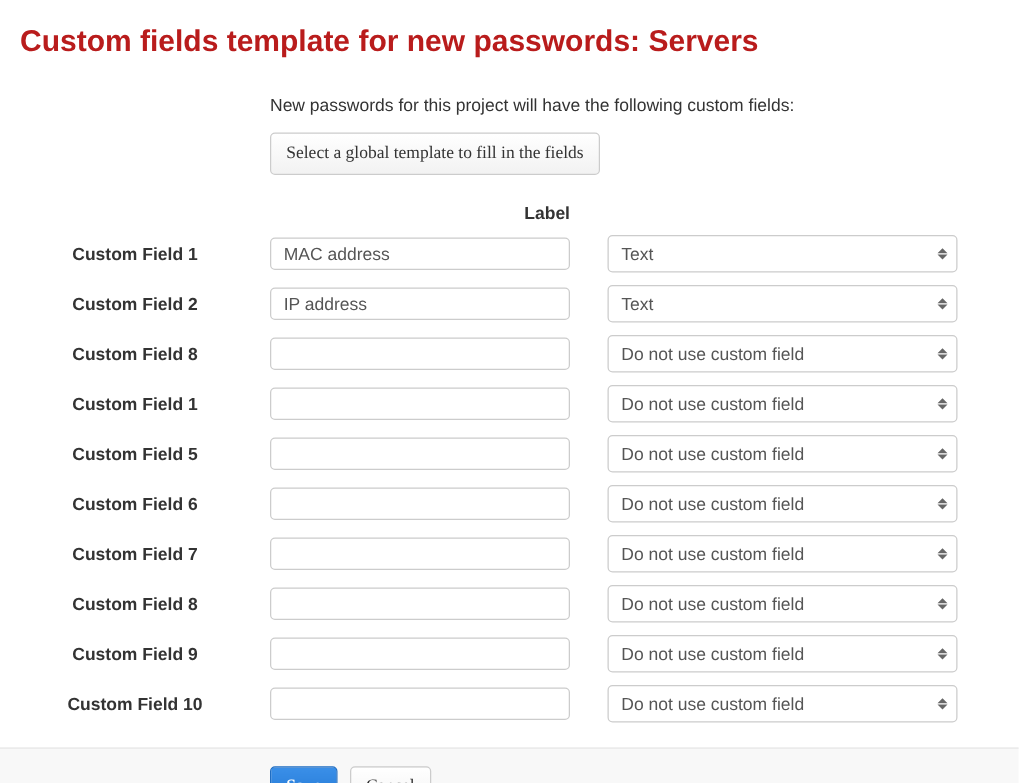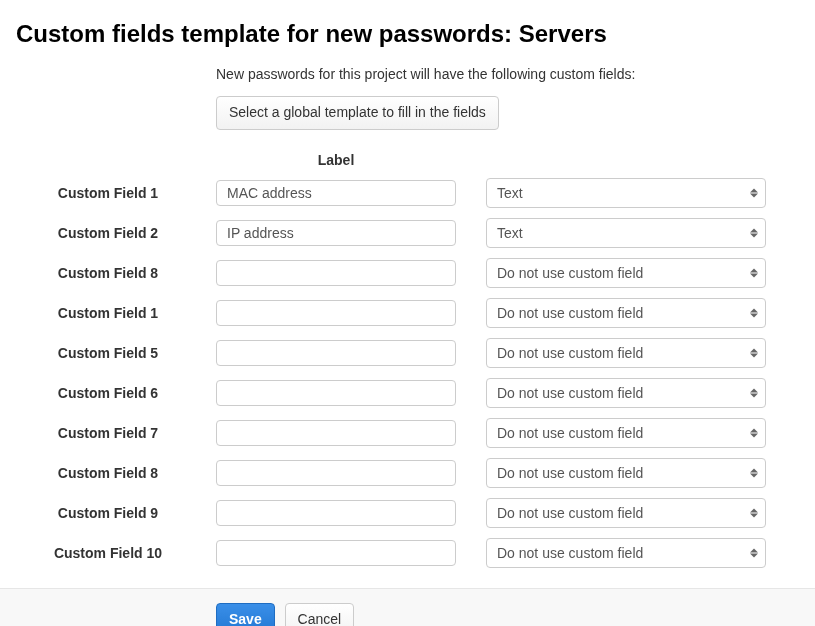--- a/index.html
+++ b/index.html
@@ -7,42 +7,43 @@
       font-family: "Helvetica Neue", Helvetica, Arial, sans-serif;
       font-size: 14px;
       color: #333;
       background: #fff;
       padding: 20px 16px 0 16px;
       width: 815px;
     }
     h2.page-title {
       font-size: 24px;
       font-weight: bold;
-      color: #000000;
-      margin-bottom: 18px;
+      color: #b91c1c;
+      margin-bottom: 28px;
     }
     .intro {
       color: #333;
       margin-left: 200px;
       margin-bottom: 14px;
     }
     .global-template-btn-wrap {
       margin-left: 200px;
       margin-bottom: 22px;
     }
     .btn {
       display: inline-block;
       padding: 6px 12px;
       font-size: 14px;
       line-height: 1.4;
       border: 1px solid #ccc;
       border-radius: 4px;
       background: linear-gradient(#fff, #f2f2f2);
       cursor: pointer;
       color: #333;
+      font-family: Liberation Serif, serif;
     }
     .btn-primary {
       background: linear-gradient(#3a8fe8, #2176d2);
       border-color: #1f6dc2;
       color: #fff;
       font-weight: bold;
     }
     .headers-row, .field-row {
       display: flex;
       align-items: center;
@@ -58,21 +59,21 @@
     .col-input {
       width: 270px;
       padding-right: 30px;
     }
     .col-type {
       width: 280px;
     }
     .col-header {
       font-weight: bold;
       color: #333;
-      text-align: center;
+      text-align: right;
     }
     input[type="text"] {
       width: 100%;
       padding: 4px 10px;
       font-size: 14px;
       color: #555;
       border: 1px solid #ccc;
       border-radius: 4px;
       background: #fff;
     }

